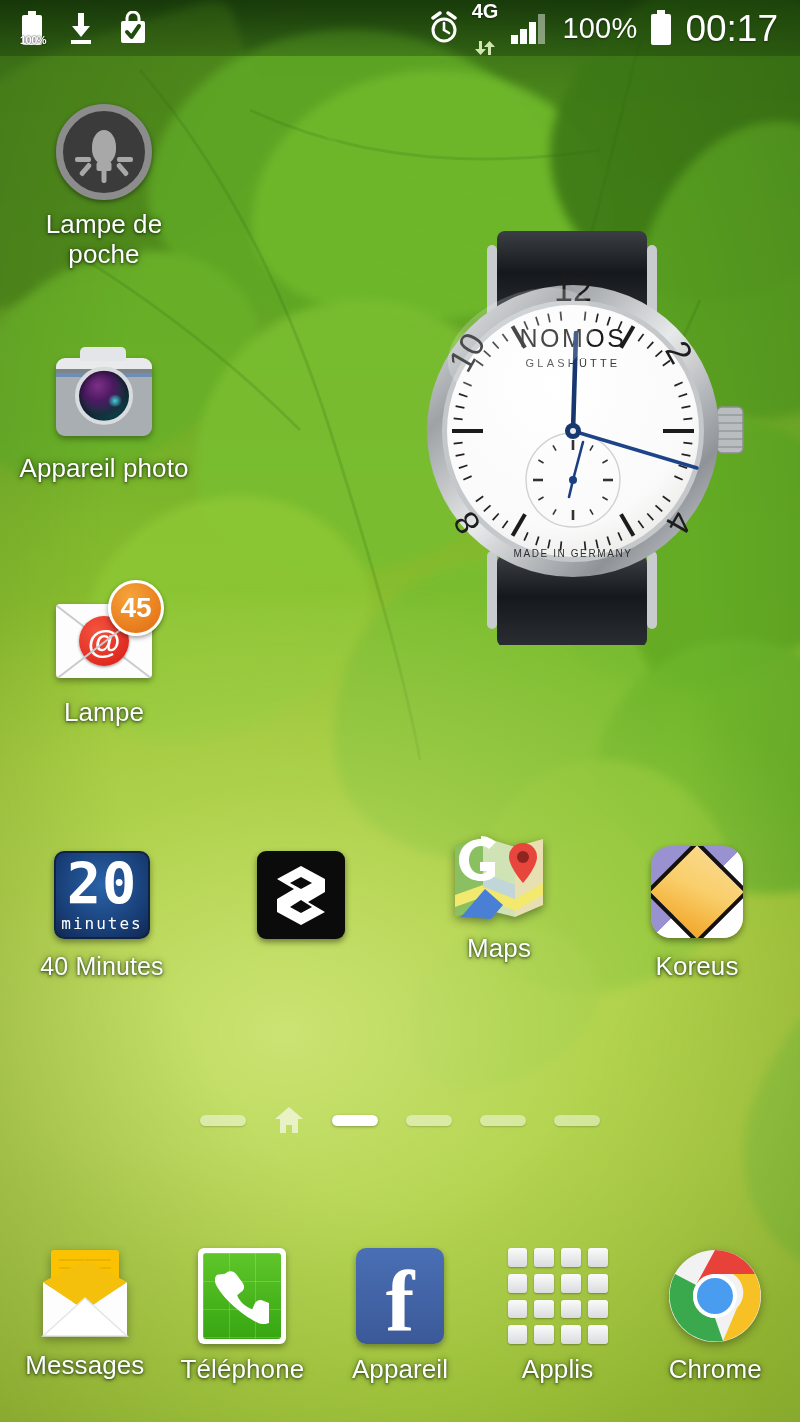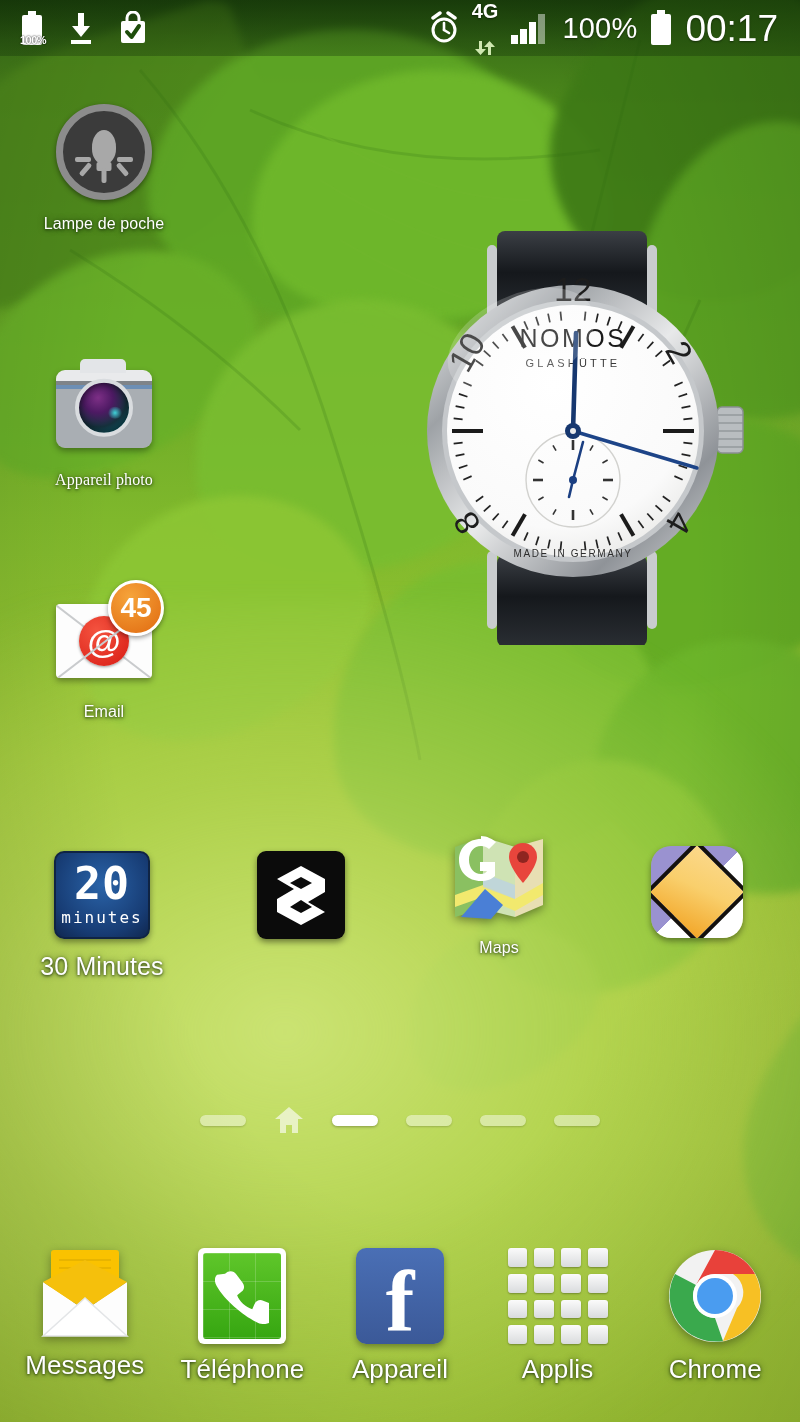--- a/index.html
+++ b/index.html
@@ -62,21 +62,21 @@
 
   
   .app{
     position:absolute; width:160px;
     display:flex; flex-direction:column; align-items:center;
     z-index:20;
   }
   .icon-wrap{ position:relative; width:96px; height:96px; }
   .app-label{
     margin-top:9px; width:170px; text-align:center; color:#fff;
-    font-size:16px; line-height:30px; letter-spacing:.1px;
+    font-size:26px; line-height:30px; letter-spacing:.1px;
     text-shadow:0 1px 3px rgba(20,40,8,.85), 0 0 6px rgba(20,40,8,.55);
     word-wrap:break-word;
   }
   .app-label.small{ font-size:25px; }
 
   
   .ic-torch{
     width:96px;height:96px;border-radius:50%;
     background:#3b3b3b; border:7px solid #8c8c8c;
     box-shadow:0 2px 5px rgba(0,0,0,.45);
@@ -119,21 +119,21 @@
     background:radial-gradient(circle at 38% 28%,#f6a43a,#e06a10);
     border:3px solid #fff; color:#fff; font-size:28px; font-weight:bold;
     display:flex;align-items:center;justify-content:center;
     box-shadow:0 2px 5px rgba(0,0,0,.4); z-index:3; }
 
   
   .ic-20{ width:96px;height:88px;margin-top:5px;border-radius:10px;
     background:radial-gradient(circle at 50% 38%, #2a63a8 0%, #173c74 70%, #10274f 100%);
     border:2px solid #0f2444; box-shadow:0 3px 6px rgba(0,0,0,.4);
     display:flex;flex-direction:column;align-items:center;justify-content:center; }
-  .seg20{ color:#fff; font-size:45px; font-weight:bold; letter-spacing:1px; line-height:.95;
+  .seg20{ color:#fff; font-size:57px; font-weight:bold; letter-spacing:1px; line-height:.95;
     font-family:"DejaVu Sans Mono", monospace; }
   .segsub{ color:#fff; font-size:16px; letter-spacing:2px; font-family:"DejaVu Sans Mono", monospace; margin-top:2px; }
 
   
   .ic-9gag{ width:88px;height:88px;margin-top:5px;border-radius:9px;background:#0b0b0b;
     box-shadow:0 3px 6px rgba(0,0,0,.45);display:flex;align-items:center;justify-content:center; }
 
   
   .ic-maps{ width:96px;height:88px;margin-top:5px;position:relative;filter:drop-shadow(0 3px 5px rgba(0,0,0,.4)); }
 
@@ -435,49 +435,49 @@
         <div class="ray" style="left:12px;top:46px;width:16px;height:5px;"></div>
         <div class="ray" style="right:12px;top:46px;width:16px;height:5px;"></div>
         <div class="ray" style="left:50%;transform:translateX(-50%);bottom:10px;width:5px;height:15px;"></div>
         <div class="ray" style="left:20px;bottom:16px;width:5px;height:15px;transform:rotate(40deg);"></div>
         <div class="ray" style="right:20px;bottom:16px;width:5px;height:15px;transform:rotate(-40deg);"></div>
       </div>
     </div>
     <div class="app-label">Lampe de poche</div>
   </div>
 
-  <div class="app" style="left:24px;top:360px;font-family:Liberation Serif, serif;">
+  <div class="app" style="left:24px;top:348px;">
     <div class="icon-wrap">
       <div class="ic-cam">
         <div class="cam-hump"></div>
         <div class="cam-strip"></div>
         <div class="cam-lens"></div>
       </div>
     </div>
     <div class="app-label">Appareil photo</div>
   </div>
 
   <div class="app" style="left:24px;top:592px;">
     <div class="icon-wrap">
       <div class="ic-mail">
         <div class="at">@</div>
       </div>
       <div class="badge">45</div>
     </div>
-    <div class="app-label">Email</div>
+    <div class="app-label">Lampe</div>
   </div>
 
   <div class="app" style="left:22px;top:846px;">
     <div class="icon-wrap">
       <div class="ic-20">
         <div class="seg20">20</div>
         <div class="segsub">minutes</div>
       </div>
     </div>
-    <div class="app-label small">30 Minutes</div>
+    <div class="app-label small">40 Minutes</div>
   </div>
 
   <div class="app" style="left:221px;top:846px;">
     <div class="icon-wrap" style="display:flex;justify-content:center;">
       <div class="ic-9gag">
         <svg width="58" height="66" viewBox="0 0 58 66">
           <path d="M29 4 L53 17 L53 30 L36 40 L53 50 L29 63 L5 50 L5 37 L22 27 L5 17 Z" fill="#fff"></path>
           <polygon points="29,15 40,21 29,27 18,21" fill="#0b0b0b"></polygon>
           <polygon points="29,38 40,45 29,51 18,45" fill="#0b0b0b"></polygon>
         </svg>
@@ -504,20 +504,21 @@
     </div>
     <div class="app-label">Maps</div>
   </div>
 
   <div class="app" style="left:617px;top:846px;">
     <div class="icon-wrap" style="display:flex;justify-content:center;">
       <div class="ic-kor">
         <div class="kor-d"></div>
       </div>
     </div>
+    <div class="app-label">Koreus</div>
   </div>
 
   <div id="pager">
     <div class="dash"></div>
     <svg class="home-ico" viewBox="0 0 30 28">
       <path d="M15 1 L29 13 L24 13 L24 27 L18 27 L18 19 L12 19 L12 27 L6 27 L6 13 L1 13 Z" fill="rgba(255,255,255,.62)"></path>
     </svg>
     <div class="dash on"></div>
     <div class="dash"></div>
     <div class="dash"></div>

